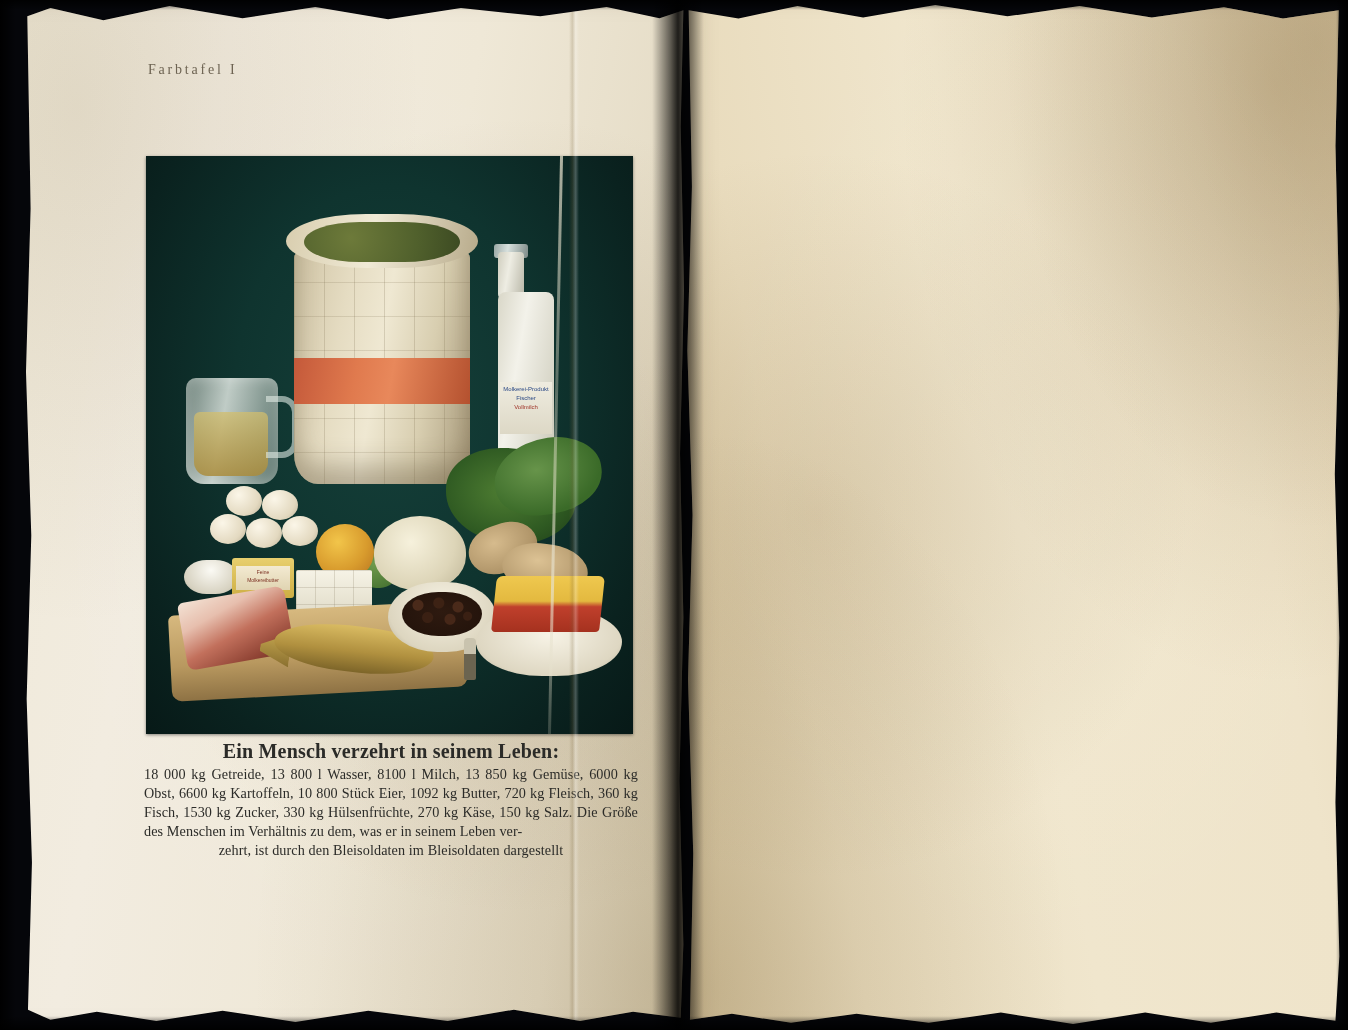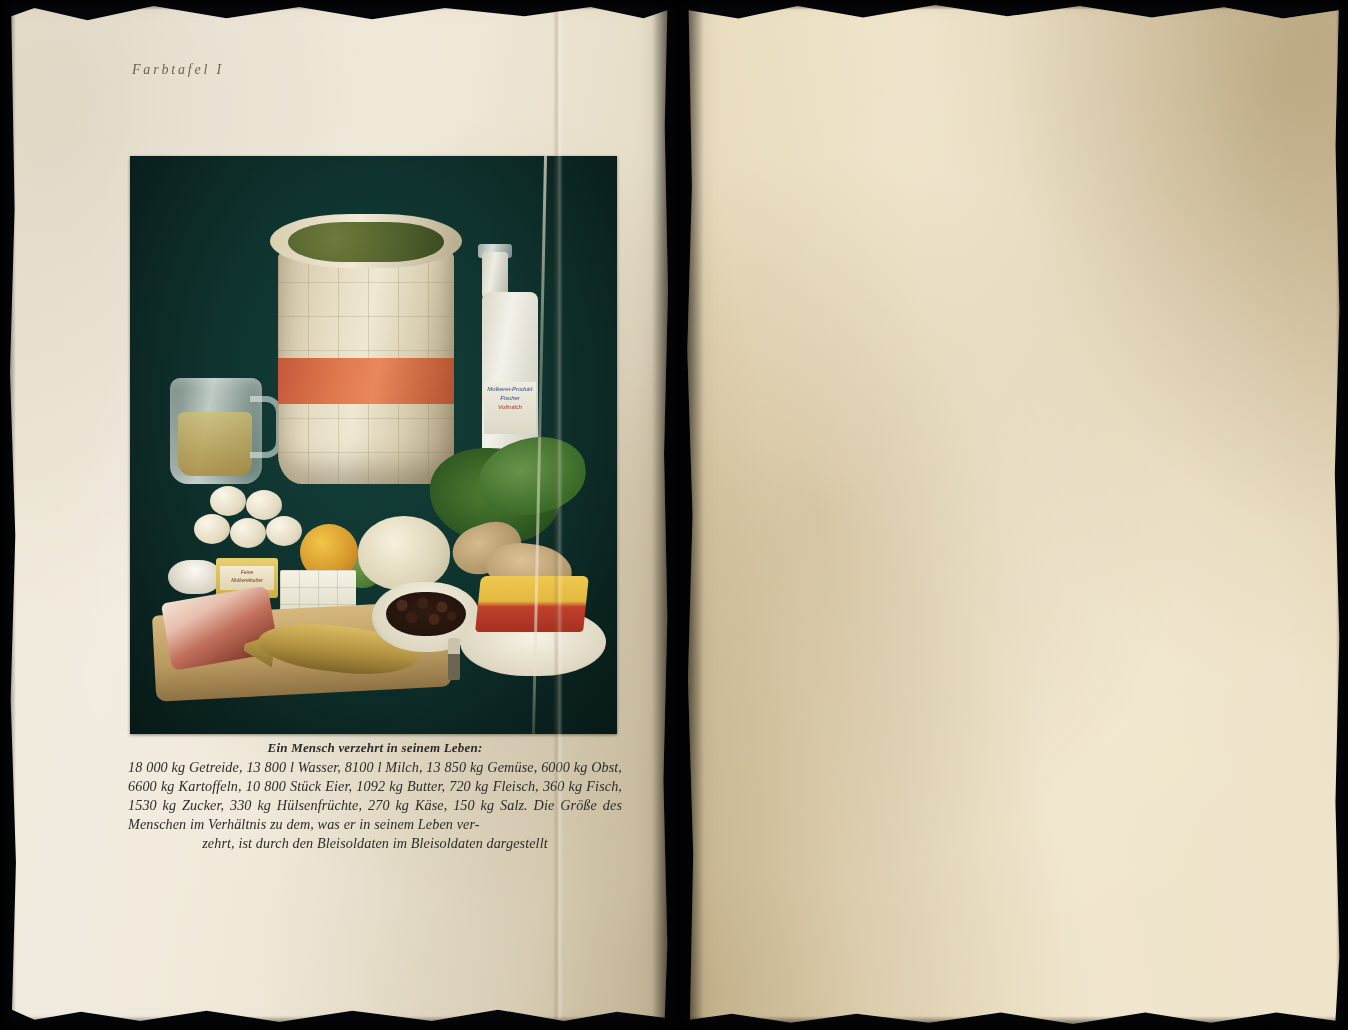--- a/index.html
+++ b/index.html
@@ -17,37 +17,36 @@
   #book {
     position: relative;
     width: 1348px;
     height: 1030px;
     background: #05060a;
   }
 
   
   .page-left {
     position: absolute;
-    left: 8px;
+    left: 24px;
     top: 4px;
     width: 662px;
     height: 1022px;
     background:
       radial-gradient(ellipse at 75% 50%, rgba(150,130,95,0.30) 0%, rgba(150,130,95,0.0) 55%),
       linear-gradient(100deg, #efe9d8 0%, #f2ece0 25%, #efe8d7 55%, #e5dcc6 82%, #cfc3a6 100%);
     box-shadow: inset -18px 0 30px -18px rgba(60,45,20,0.55);
     clip-path: polygon(
       0.5% 1.2%, 4% 0.4%, 12% 1.6%, 22% 0.2%, 33% 1.4%, 44% 0.3%,
       55% 1.5%, 66% 0.4%, 78% 1.2%, 88% 0.3%, 96% 1.4%, 99.6% 0.6%,
       99.2% 12%, 99.7% 28%, 99.1% 44%, 99.6% 60%, 99.0% 76%, 99.6% 92%, 99.2% 99.2%,
       92% 98.6%, 84% 99.5%, 74% 98.4%, 64% 99.5%, 52% 98.5%, 41% 99.6%,
       30% 98.5%, 20% 99.5%, 11% 98.6%, 4% 99.4%, 0.6% 98.4%,
       1.2% 84%, 0.4% 68%, 1.1% 52%, 0.3% 36%, 1.0% 20%
     );
-    font-style: italic;
   }
   .page-left::after {
     content: "";
     position: absolute;
     inset: 0;
     pointer-events: none;
     background:
       radial-gradient(ellipse at 8% 10%, rgba(120,95,50,0.13), rgba(0,0,0,0) 40%),
       radial-gradient(ellipse at 95% 95%, rgba(120,95,50,0.18), rgba(0,0,0,0) 45%),
       radial-gradient(ellipse at 50% 50%, rgba(255,255,255,0.10), rgba(0,0,0,0) 70%);
@@ -320,21 +319,21 @@
     left: 120px;
     top: 736px;
     width: 494px;
     z-index: 4;
     color: #2b2b28;
     text-align: center;
   }
   .caption .cap-title {
     font-family: "Liberation Serif", serif;
     font-weight: bold;
-    font-size: 13px;
+    font-size: 20px;
     letter-spacing: 0.2px;
     margin-bottom: 2px;
   }
   .caption .cap-body {
     font-family: "Liberation Serif", serif;
     font-size: 14.2px;
     line-height: 1.34;
     text-align: justify;
     letter-spacing: 0.1px;
   }

